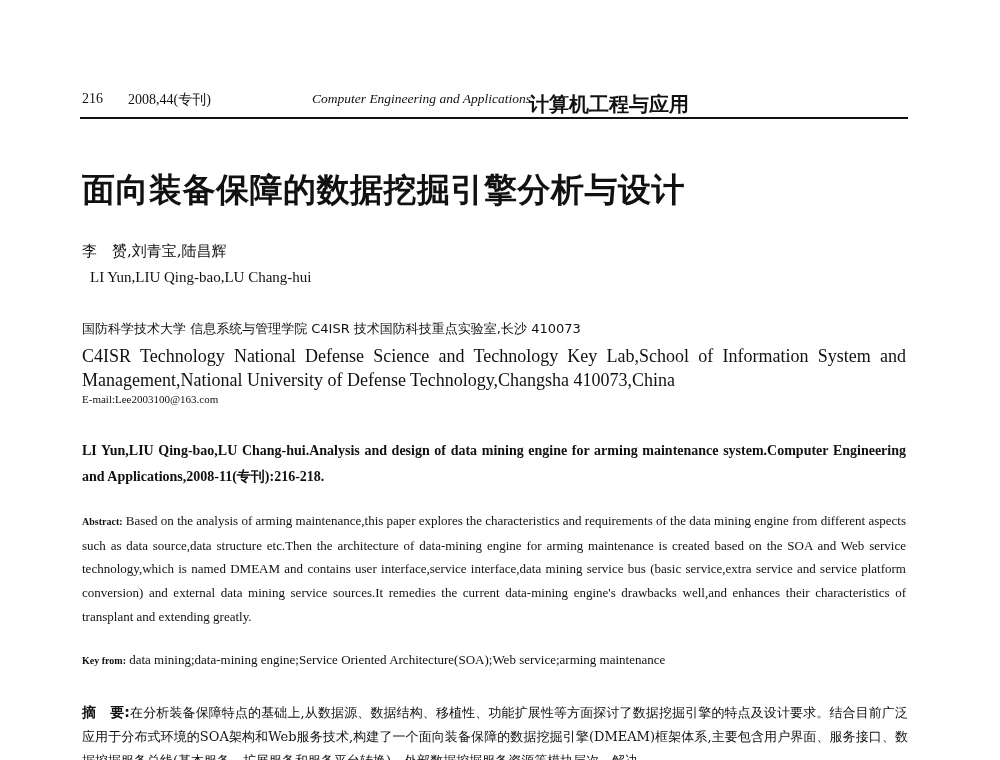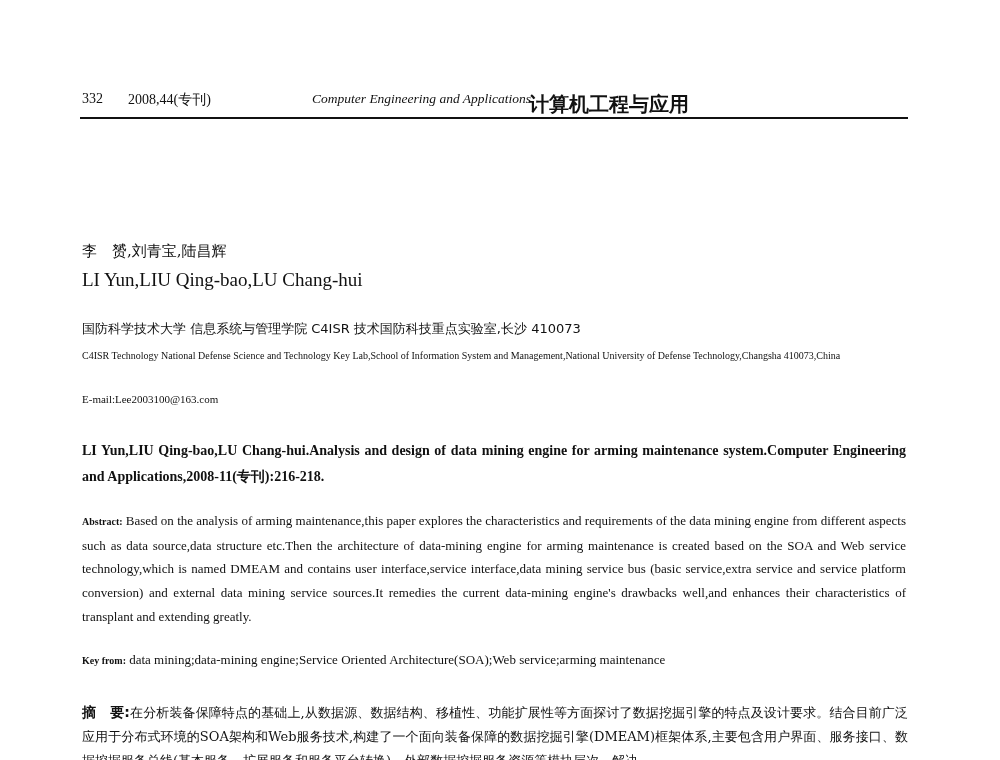--- a/index.html
+++ b/index.html
@@ -75,37 +75,37 @@
   .authors-cn {
     position: absolute;
     left: 82px;
     top: 242px;
     font-size: 15px;
     font-family: "DejaVu Serif", serif;
     text-align: center;
   }
   .authors-en {
     position: absolute;
-    left: 82px;
+    left: 90px;
     top: 269px;
-    font-size: 19px;
+    font-size: 15px;
   }
   .affil-cn {
     position: absolute;
     left: 82px;
     top: 320px;
     font-size: 13px;
     font-family: "DejaVu Sans", sans-serif;
   }
   .affil-en {
     position: absolute;
     left: 82px;
     top: 344px;
     width: 824px;
-    font-size: 10px;
+    font-size: 18px;
     line-height: 24px;
     text-align: justify;
   }
   .email {
     position: absolute;
     left: 82px;
     top: 393px;
     font-size: 11px;
   }
   .citation {
@@ -153,27 +153,28 @@
     font-size: 14px;
     font-family: "DejaVu Sans", sans-serif;
   }
 </style>
 </head>
 <body>
 
 <div class="page">
 
   <div class="header">
-    <span class="pagenum">332</span>
+    <span class="pagenum">216</span>
     <span class="issue">2008,44(专刊)</span>
     <span class="journal">Computer Engineering and Applications</span>
     <span class="journal-cn">计算机工程与应用</span>
   </div>
   <div class="header-rule"></div>
 
+  <div class="title">面向装备保障的数据挖掘引擎分析与设计</div>
 
   <div class="authors-cn">李　赟,刘青宝,陆昌辉</div>
   <div class="authors-en">LI Yun,LIU Qing-bao,LU Chang-hui</div>
 
   <div class="affil-cn">国防科学技术大学 信息系统与管理学院 C4ISR 技术国防科技重点实验室,长沙 410073</div>
   <div class="affil-en">C4ISR Technology National Defense Science and Technology Key Lab,School of Information System and Management,National University of Defense Technology,Changsha 410073,China</div>
   <div class="email">E-mail:Lee2003100@163.com</div>
 
   <div class="citation">LI Yun,LIU Qing-bao,LU Chang-hui.Analysis and design of data mining engine for arming maintenance system.Computer Engineering and Applications,2008-11(专刊):216-218.</div>
 

